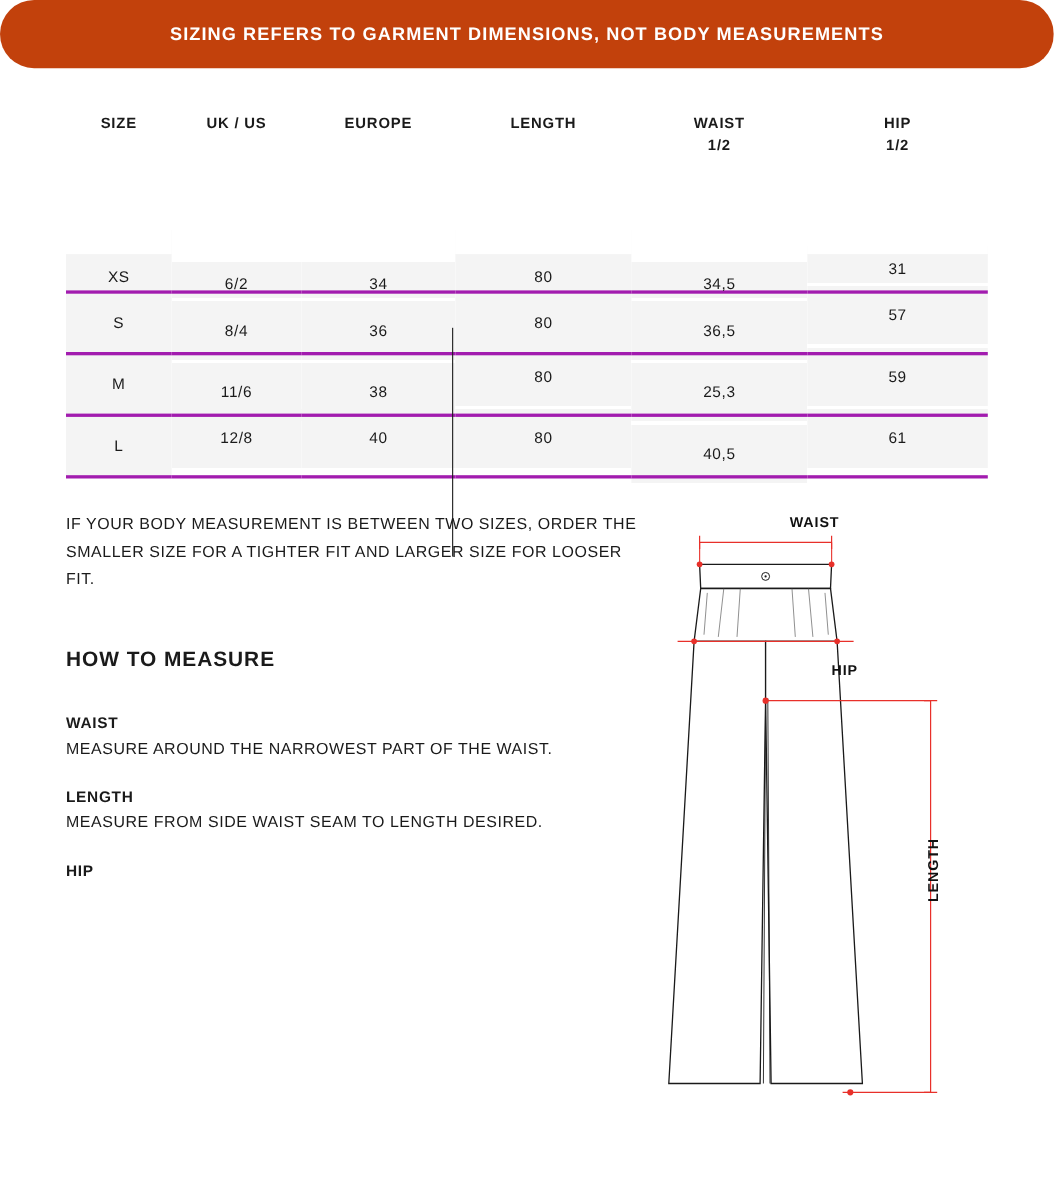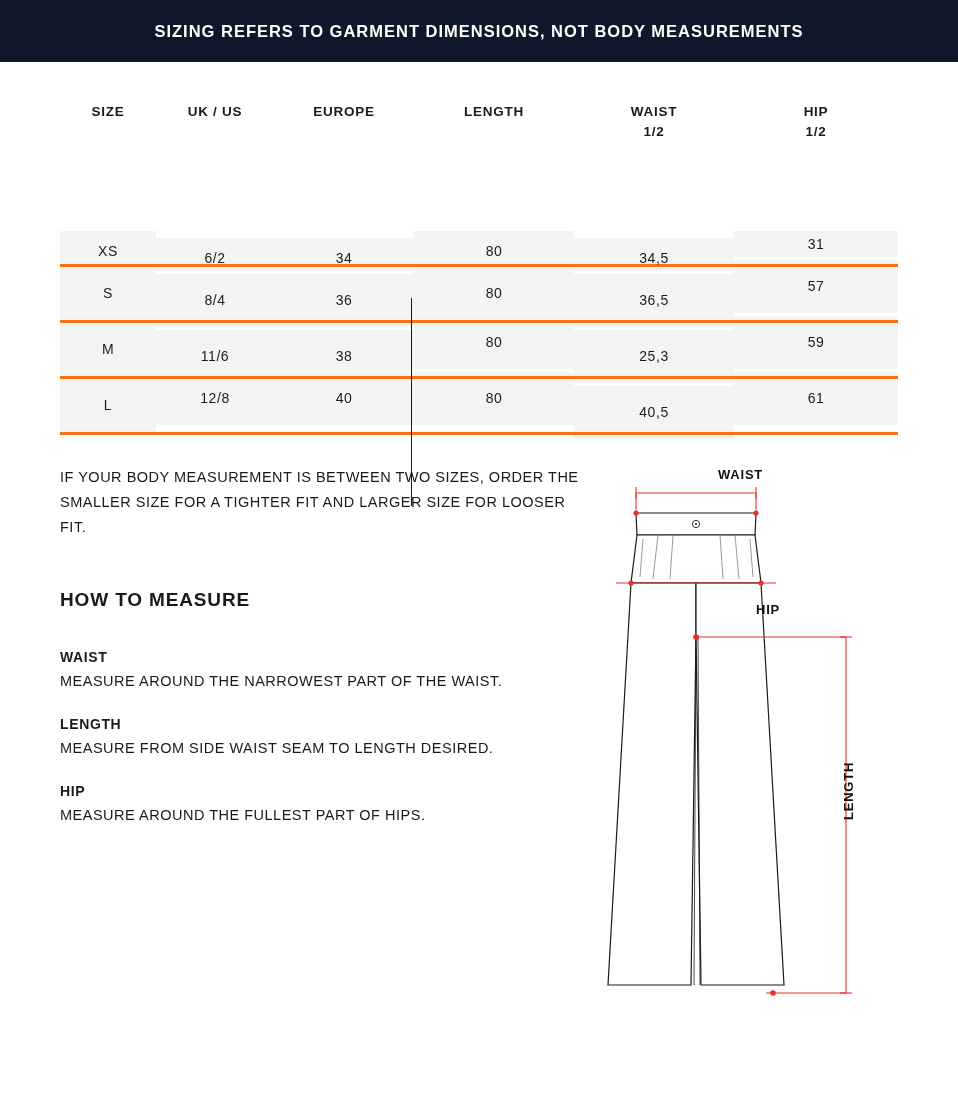--- a/index.html
+++ b/index.html
@@ -14,25 +14,26 @@
     font-family: "Liberation Sans", sans-serif;
     color: #1a1a1a;
     position: relative;
     overflow: hidden;
   }
 
   
   .banner {
     width: 100%;
     height: 62px;
-    background: #0f172a;
+    background: #c2410c;
     color: #ffffff;
     display: flex;
     align-items: center;
     justify-content: center;
+    border-radius: 31px;
   }
   .banner-text {
     font-size: 16.5px;
     font-weight: bold;
     letter-spacing: 0.06em;
     text-transform: uppercase;
   }
 
   
   .table-wrap {
@@ -58,21 +59,21 @@
   }
   table.size-table td {
     font-size: 14px;
     letter-spacing: 0.04em;
     text-align: center;
     height: 56px;
     color: #1a1a1a;
   }
   table.size-table tbody tr {
     background: #f4f4f4;
-    border-bottom: 3px solid #f97316;
+    border-bottom: 3px solid #a21caf;
   }
   table.size-table tbody tr:first-child td {
     padding-top: 8px;
   }
   
   table.size-table tbody {
     border-top: 44px solid #ffffff;
   }
   .col-size    { width: 96px; }
   .col-ukus    { width: 118px; }
@@ -257,21 +258,20 @@
       <div class="measure-desc">MEASURE AROUND THE NARROWEST PART OF THE WAIST.</div>
     </div>
 
     <div class="measure-block">
       <div class="measure-label">LENGTH</div>
       <div class="measure-desc">MEASURE FROM SIDE WAIST SEAM TO LENGTH DESIRED.</div>
     </div>
 
     <div class="measure-block">
       <div class="measure-label">HIP</div>
-      <div class="measure-desc">MEASURE AROUND THE FULLEST PART OF HIPS.</div>
     </div>
 
   </div>
 
   <div class="diagram-col">
 
     <span class="diag-label" id="waist-label">WAIST</span>
     <span class="diag-label" id="hip-label">HIP</span>
     <span class="diag-label" id="length-label">LENGTH</span>
 

